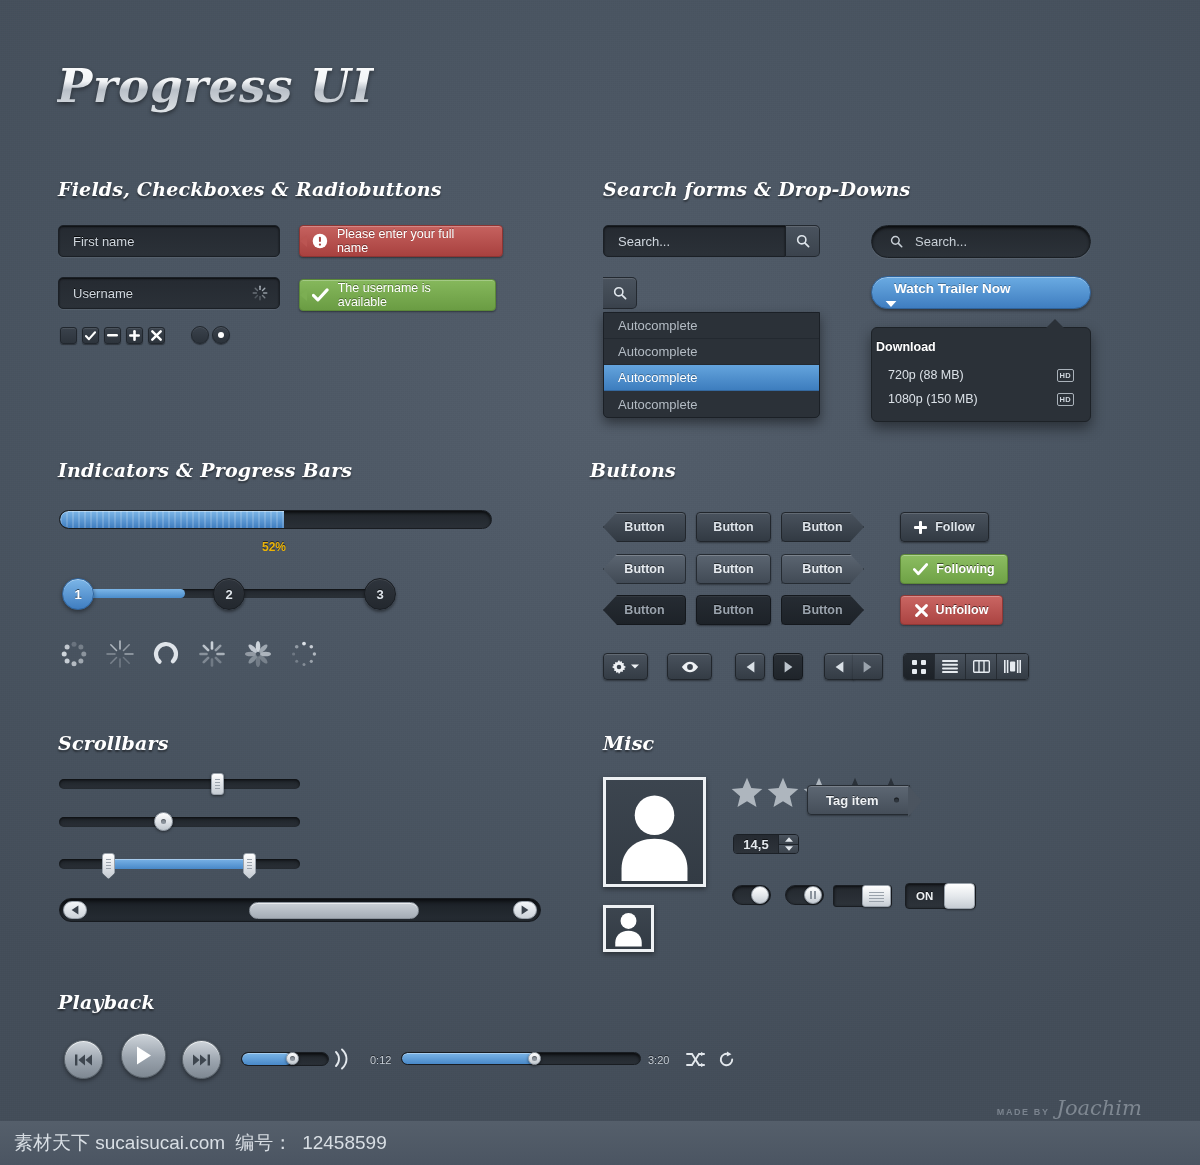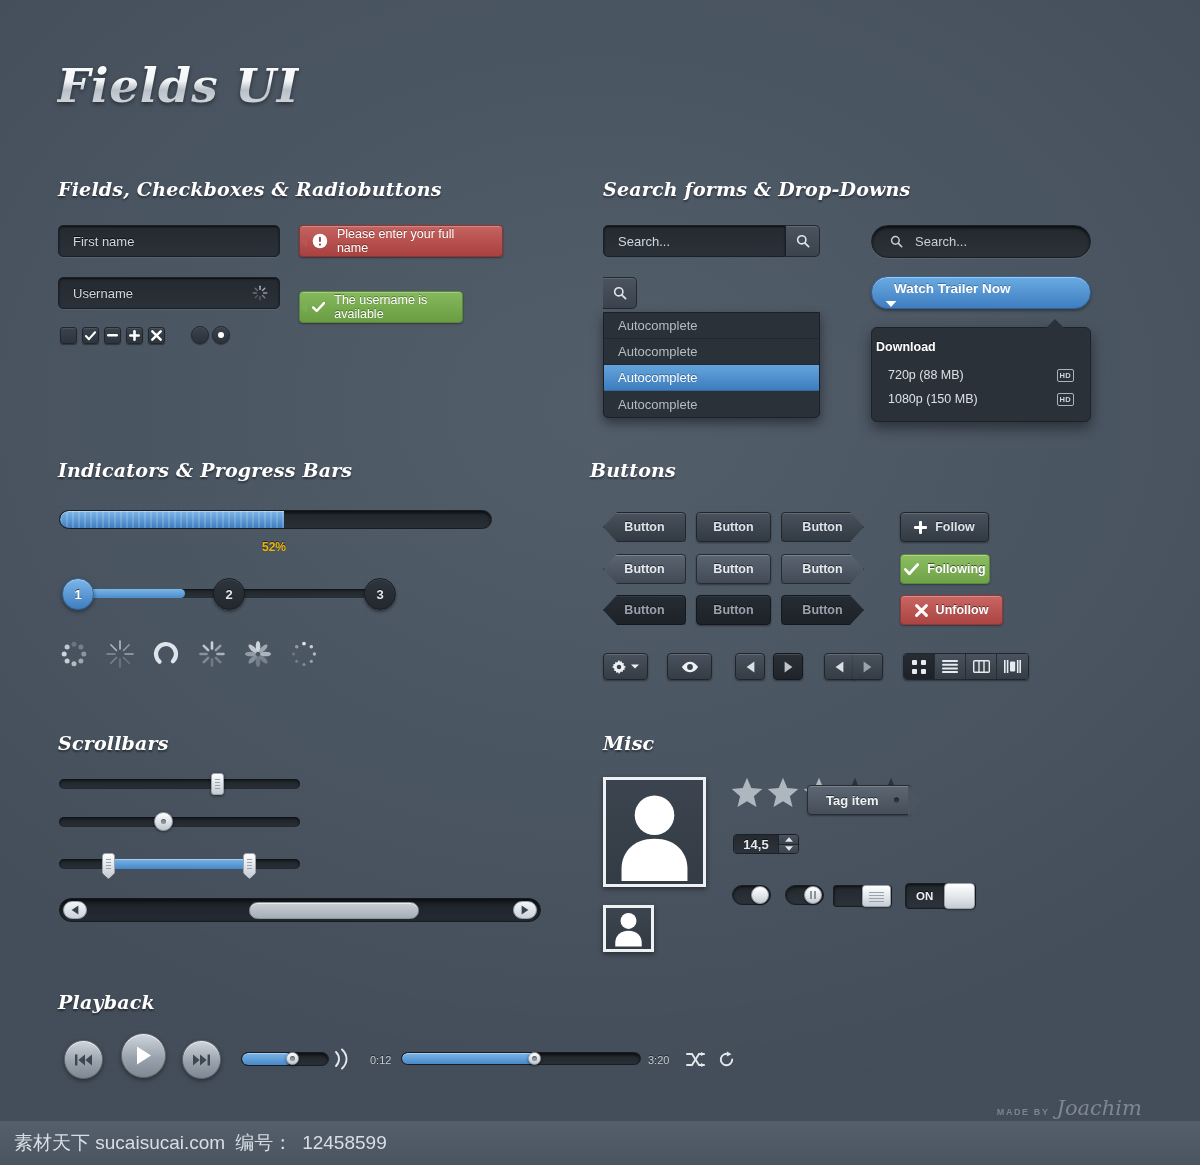--- a/index.html
+++ b/index.html
@@ -448,21 +448,21 @@
     display:flex; align-items:center; padding-left: 14px;
     gap: 10px; color:#d8dee4; font-size: 19px;
   }
 </style>
 </head>
 <body>
 
 <div id="page"></div>
 <div id="noise"></div>
 
-<div class="logo">Fields UI</div>
+<div class="logo">Progress UI</div>
 
 <div class="sect-title" style="left:58px;top:178px">Fields, Checkboxes &amp; Radiobuttons</div>
 <div class="sect-title" style="left:603px;top:178px">Search forms &amp; Drop-Downs</div>
 <div class="sect-title" style="left:58px;top:459px">Indicators &amp; Progress Bars</div>
 <div class="sect-title" style="left:590px;top:459px">Buttons</div>
 <div class="sect-title" style="left:58px;top:732px">Scrollbars</div>
 <div class="sect-title" style="left:603px;top:732px">Misc</div>
 <div class="sect-title" style="left:58px;top:991px">Playback</div>
 
 <div class="field" style="left:58px;top:225px;width:222px;height:32px">
@@ -487,21 +487,21 @@
 
 <div class="flag red" style="left:299px;top:225px;width:204px">
   <svg width="16" height="16" viewBox="0 0 16 16">
     <circle cx="8" cy="8" r="7.3" fill="#fff"></circle>
     <rect x="7" y="3.6" width="2" height="5.4" rx="1" fill="#a8413f"></rect>
     <circle cx="8" cy="11.6" r="1.15" fill="#a8413f"></circle>
   </svg>
   <span>Please enter your full name</span>
 </div>
 
-<div class="flag green" style="left:299px;top:291px;width:164px">
+<div class="flag green" style="left:299px;top:279px;width:197px">
   <svg width="17" height="15" viewBox="0 0 17 15">
     <path d="M1.4 7.4 L6 12 L15.4 1.8" stroke="#fff" stroke-width="3.1" fill="none" stroke-linecap="round" stroke-linejoin="round"></path>
   </svg>
   <span>The username is available</span>
 </div>
 
 <div class="cb" style="left:60px;top:327px"></div>
 <div class="cb" style="left:82px;top:327px">
   <svg width="11" height="10" viewBox="0 0 12 11">
     <path d="M1 5.6 L4.3 9 L11 1.4" stroke="#fff" stroke-width="2.3" fill="none" stroke-linecap="round" stroke-linejoin="round"></path>
@@ -686,21 +686,21 @@
 
 <div class="btn d1" style="left:900px;top:512px;width:89px">
   <span class="ic">
     <svg width="13" height="13" viewBox="0 0 13 13">
         <rect x="5" width="3" height="13" rx="1" fill="#fff"></rect>
         <rect y="5" width="13" height="3" rx="1" fill="#fff"></rect>
       </svg>
   </span>
   <span>Follow</span>
 </div>
-<div class="btn green" style="left:900px;top:554px;width:90px">
+<div class="btn green" style="left:900px;top:554px;width:108px">
   <span class="ic">
     <svg width="15" height="13" viewBox="0 0 16 14">
         <path d="M1.3 6.9 L5.7 11.6 L14.7 1.6" stroke="#fff" stroke-width="2.9" fill="none" stroke-linecap="round" stroke-linejoin="round"></path>
       </svg>
   </span>
   <span>Following</span>
 </div>
 <div class="btn red" style="left:900px;top:595px;width:103px">
   <span class="ic">
     <svg width="13" height="13" viewBox="0 0 13 13">

